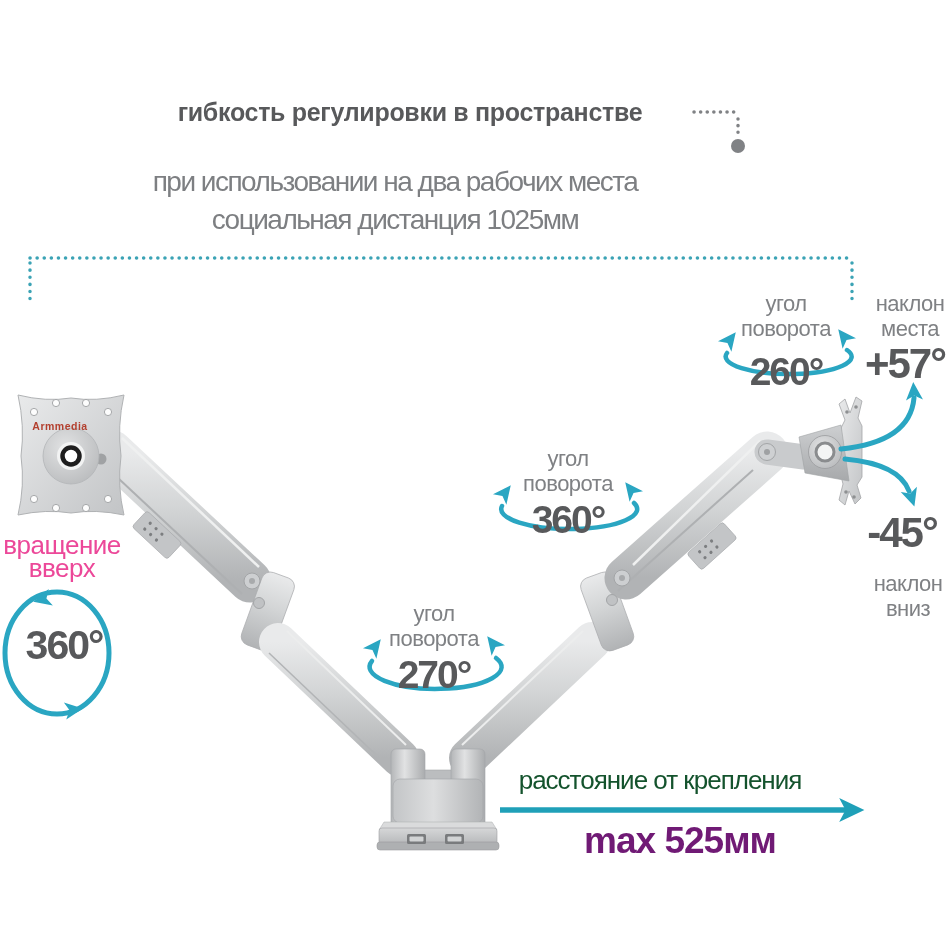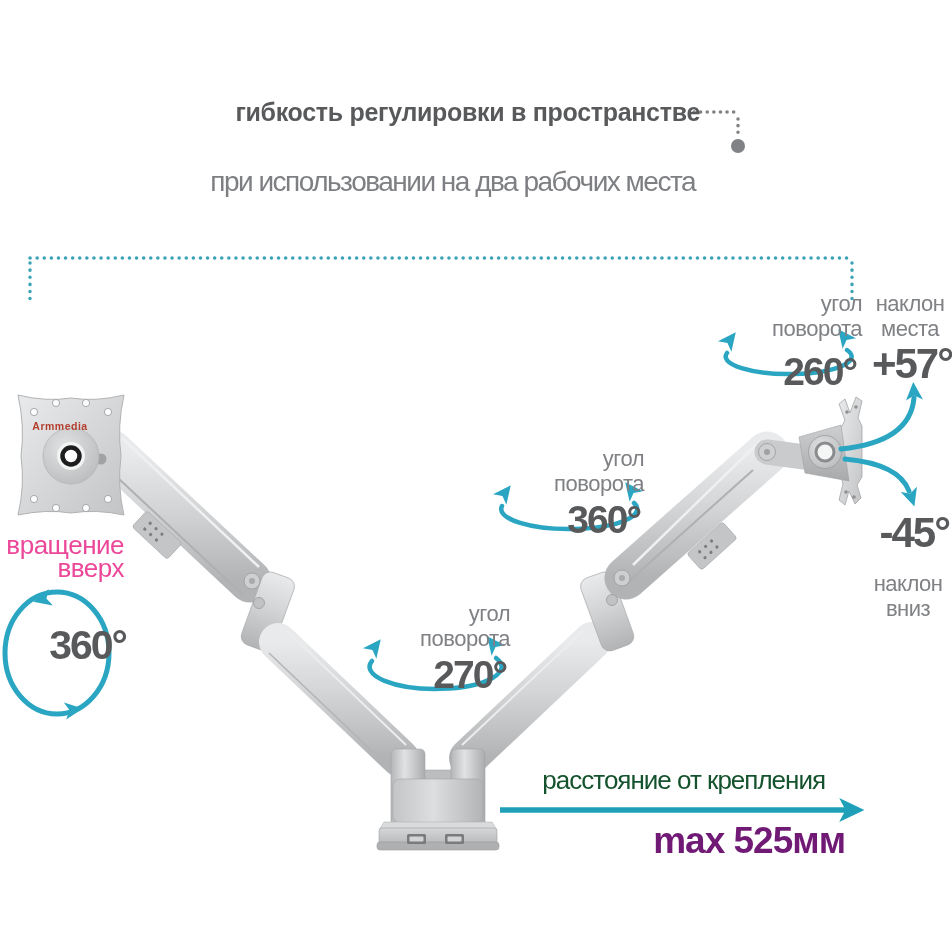--- a/index.html
+++ b/index.html
@@ -1,20 +1,20 @@
 <!DOCTYPE html>
 <html><head>
 <meta charset="utf-8">
 <style>
   html,body{margin:0;padding:0;background:#fff;}
   .stage{position:relative;width:952px;height:952px;background:#ffffff;overflow:hidden;
          font-family:"Liberation Sans",sans-serif;}
   .stage svg{position:absolute;left:0;top:0;}
   .t{position:absolute;text-align:center;}
-  .ctr{text-align:right;}
+  .ctr{text-align:center;}
   .title{font-size:25px;font-weight:bold;color:#58595B;letter-spacing:-0.3px;}
   .sub{font-size:28px;color:#7D7F82;letter-spacing:-1.5px;line-height:38px;}
   .lbl{font-size:22px;color:#7F8184;letter-spacing:-0.5px;line-height:25px;}
   .lbl-sm{font-size:26px;color:#ec4899;letter-spacing:-0.5px;line-height:23px;}
   .val{color:#58595B;font-weight:bold;letter-spacing:-2px;}
   .v39{font-size:39px;}
   .v41{font-size:41px;}
   .v42{font-size:42px;}
   .reach-lbl{font-size:26px;color:#14532d;letter-spacing:-1px;}
   .reach-val{font-size:37px;font-weight:bold;color:#701a75;letter-spacing:-1px;}
@@ -210,20 +210,21 @@
       <line x1="500" y1="810" x2="847" y2="810" stroke="#1FA0B8" stroke-width="5.5"></line>
       <use href="#ah" fill="#1FA0B8" transform="translate(849,810) rotate(90) scale(1.4)"></use>
     </g>
   </g>
 </svg>
 
   <div class="t title ctr" style="left:120px;top:98px;width:580px;">гибкость регулировки в пространстве</div>
 
   <div class="t sub ctr" style="left:95px;top:163px;width:600px;">
     <div>при использовании на два рабочих места</div>
+    <div>социальная дистанция 1025мм</div>
   </div>
 
   <div class="t lbl-sm ctr" style="left:0px;top:534px;width:124px;">
     <div>вращение</div>
     <div>вверх</div>
   </div>
   <div class="t val v41 ctr" style="left:2px;top:622px;width:124px;">360°</div>
 
   <div class="t lbl ctr" style="left:358px;top:601px;width:152px;">
     <div>угол</div>

